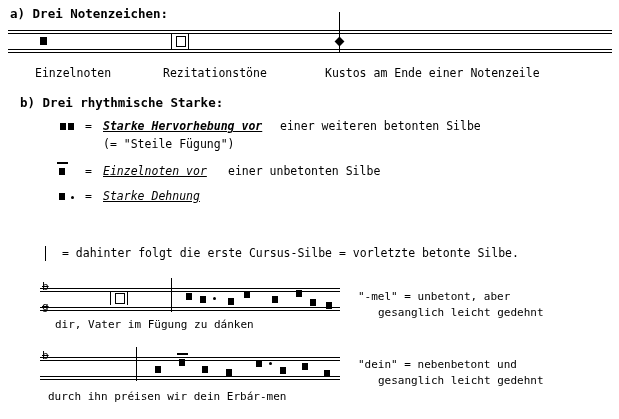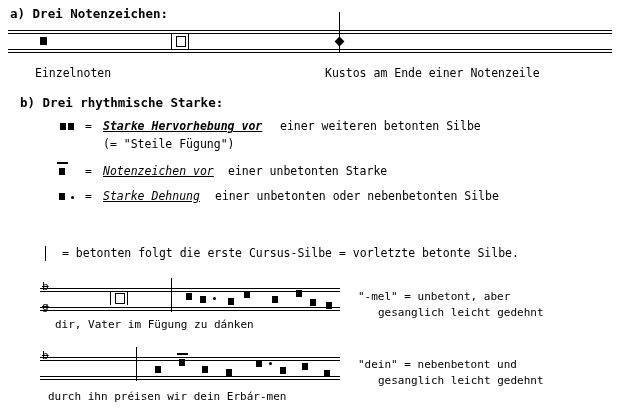--- a/index.html
+++ b/index.html
@@ -104,53 +104,53 @@
 
     <div class="vbar" style="left:163px; top:4px; height:15px;"></div>
     <div class="note hollow" style="left:168px; top:6px;"></div>
     <div class="vbar" style="left:180px; top:4px; height:15px;"></div>
 
     <div class="vbar" style="left:331px; top:-18px; height:40px;"></div>
     <div class="note dia" style="left:328px; top:8px;"></div>
   </div>
 
   <div class="plain" style="left:35px; top:66px;">Einzelnoten</div>
+  <div class="plain" style="left:163px; top:66px;">Rezitationstöne</div>
   <div class="plain" style="left:325px; top:66px;text-align:right;">Kustos am Ende einer Notenzeile</div>
 
   <div class="sec-label" style="left:20px; top:95px;">b) Drei rhythmische Starke:</div>
 
   <div class="sign-row" style="left:0; top:118px; width:619px; height:30px;">
     <div class="note sq-s" style="left:60px; top:5px;"></div>
     <div class="note sq-s" style="left:68px; top:5px;"></div>
     <div class="eq" style="left:85px; top:1px;">=</div>
     <div class="ital-u-b" style="left:103px; top:1px;">Starke Hervorhebung vor</div>
     <div class="plain" style="left:280px; top:1px;"> einer weiteren betonten Silbe</div>
     <div class="plain" style="left:103px; top:19px;">(= "Steile Fügung")</div>
   </div>
 
   <div class="sign-row" style="left:0; top:160px; width:619px; height:26px;">
     <div class="epi" style="left:57px; top:2px; width:11px;"></div>
     <div class="note sq-s" style="left:59px; top:8px;"></div>
     <div class="eq" style="left:85px; top:4px;">=</div>
-    <div class="ital-u" style="left:103px; top:4px;">Notenzeichen vor</div>
-    <div class="plain" style="left:228px; top:4px;"> einer unbetonten Starke</div>
+    <div class="ital-u" style="left:103px; top:4px;">Einzelnoten vor</div>
+    <div class="plain" style="left:228px; top:4px;"> einer unbetonten Silbe</div>
   </div>
 
   <div class="sign-row" style="left:0; top:188px; width:619px; height:26px;">
     <div class="note sq-s" style="left:59px; top:5px;"></div>
     <div class="note dot" style="left:71px; top:8px;"></div>
     <div class="eq" style="left:85px; top:1px;">=</div>
     <div class="ital-u" style="left:103px; top:1px;">Starke Dehnung</div>
-    <div class="plain" style="left:215px; top:1px;"> einer unbetonten oder nebenbetonten Silbe</div>
   </div>
 
 
   <div class="sign-row" style="left:0; top:245px; width:619px; height:22px;">
     <div class="vbar" style="left:45px; top:1px; height:15px;"></div>
-    <div class="plain" style="left:62px; top:1px;">= betonten folgt die erste Cursus-Silbe = vorletzte betonte Silbe.</div>
+    <div class="plain" style="left:62px; top:1px;">= dahinter folgt die erste Cursus-Silbe = vorletzte betonte Silbe.</div>
   </div>
 
   <div class="staff" style="left:40px; top:288px; width:300px; height:24px;">
     <div class="sline" style="top:0px;  width:300px;"></div>
     <div class="sline" style="top:3px;  width:300px;"></div>
     <div class="sline" style="top:19px; width:300px;"></div>
     <div class="sline" style="top:22px; width:300px;"></div>
 
     <div class="clef strike" style="left:2px; top:-8px;">b</div>
     <div class="clef strike" style="left:2px; top:12px;">g</div>

